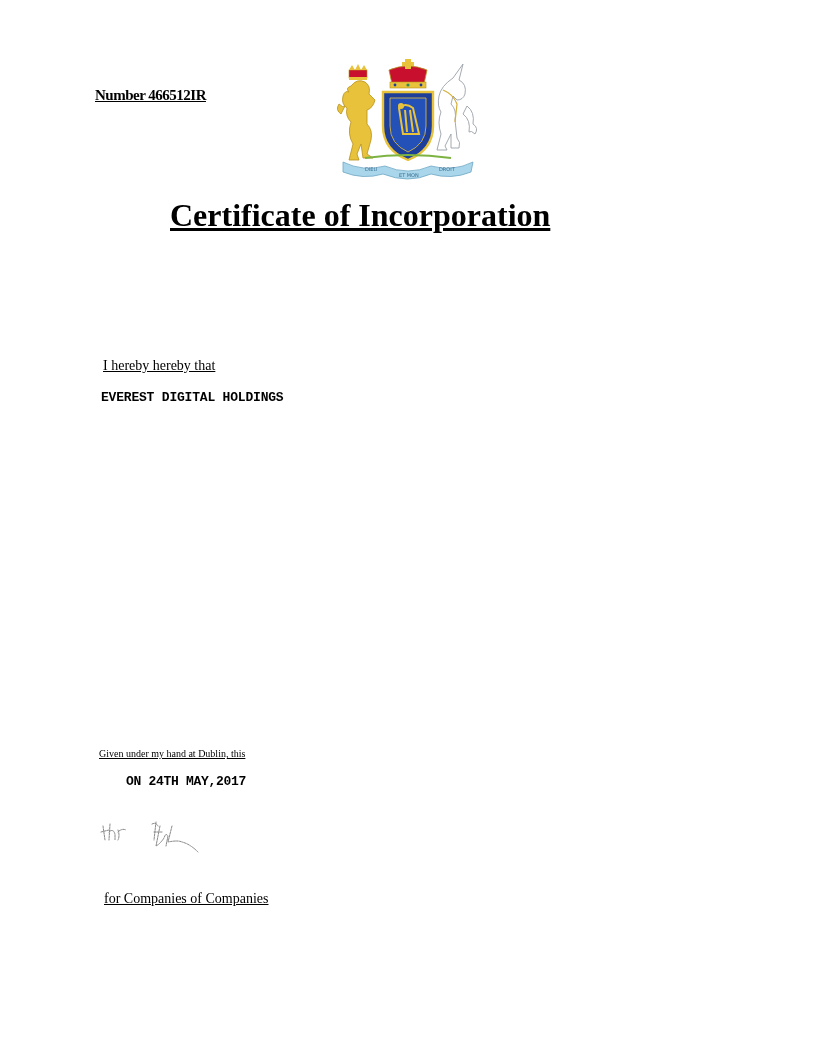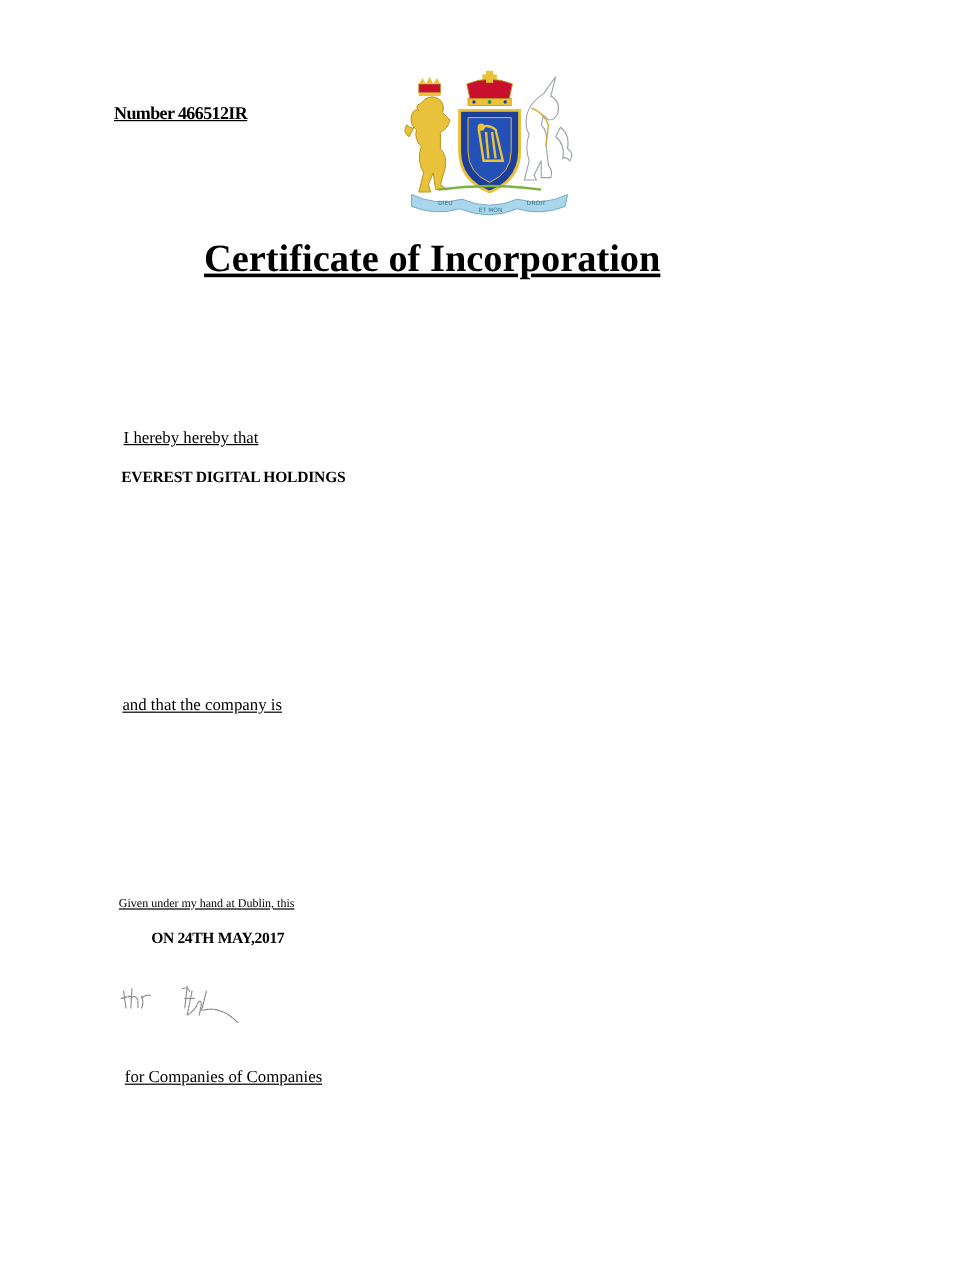--- a/index.html
+++ b/index.html
@@ -1,18 +1,18 @@
 <!DOCTYPE html>
 <html><head>
   <meta charset="utf-8">
   <style>
     html, body { margin: 0; padding: 0; background: #ffffff; }
     body { width: 816px; height: 1056px; position: relative; overflow: hidden; color: #000; }
     .serif { font-family: "Liberation Serif", "DejaVu Serif", serif; text-decoration: underline; }
-    .sans { font-family: Liberation Serif, serif; }
+    .sans { font-family: Liberation Mono, monospace; }
     .abs { position: absolute; white-space: nowrap; }
     #number { left: 95px; top: 87px; font-size: 15px; font-weight: bold; letter-spacing: -0.5px; }
     #crest { left: 335px; top: 56px; width: 146px; height: 126px; }
     #title { left: 170px; top: 197px; font-size: 32px; font-weight: bold; letter-spacing: 0px; }
     #certify { left: 103px; top: 358px; font-size: 14px; }
     #company { left: 101px; top: 390px; font-size: 13px; font-weight: bold; letter-spacing: -0.2px; }
     #body-lines { left: 102px; top: 580px; font-size: 14px; line-height: 18px; }
     #given { left: 99px; top: 748px; font-size: 10px; }
     #date { left: 110px; top: 774px; font-size: 13px; font-weight: bold; letter-spacing: -0.3px; margin-left: 16px; }
     #signature { left: 100px; top: 820px; width: 115px; height: 40px; }
@@ -74,21 +74,20 @@
     </svg>
   </div>
 
   <div id="title" class="abs serif">Certificate of Incorporation</div>
 
   <div id="certify" class="abs serif">I hereby hereby that</div>
 
   <div id="company" class="abs sans">EVEREST DIGITAL HOLDINGS</div>
 
   <div id="body-lines" class="abs serif">
-    <div>and that the company is</div>
   </div>
 
   <div id="given" class="abs serif">Given under my hand at Dublin, this</div>
 
   <div id="date" class="abs sans">ON 24TH MAY,2017</div>
 
   <div id="signature" class="abs">
     <svg width="115" height="40" viewBox="0 0 115 40" xmlns="http://www.w3.org/2000/svg">
       <g fill="none" stroke="#8a8a8a" stroke-width="1" stroke-dasharray="2 1" stroke-linecap="round">
         <path d="M3 6 l2 14 M1 12 l8 -2 M10 4 l-1 16 M9 12 q4 -4 6 2 l0 6 M18 10 q2 6 0 10 M18 12 q4 -4 8 -2"></path>

